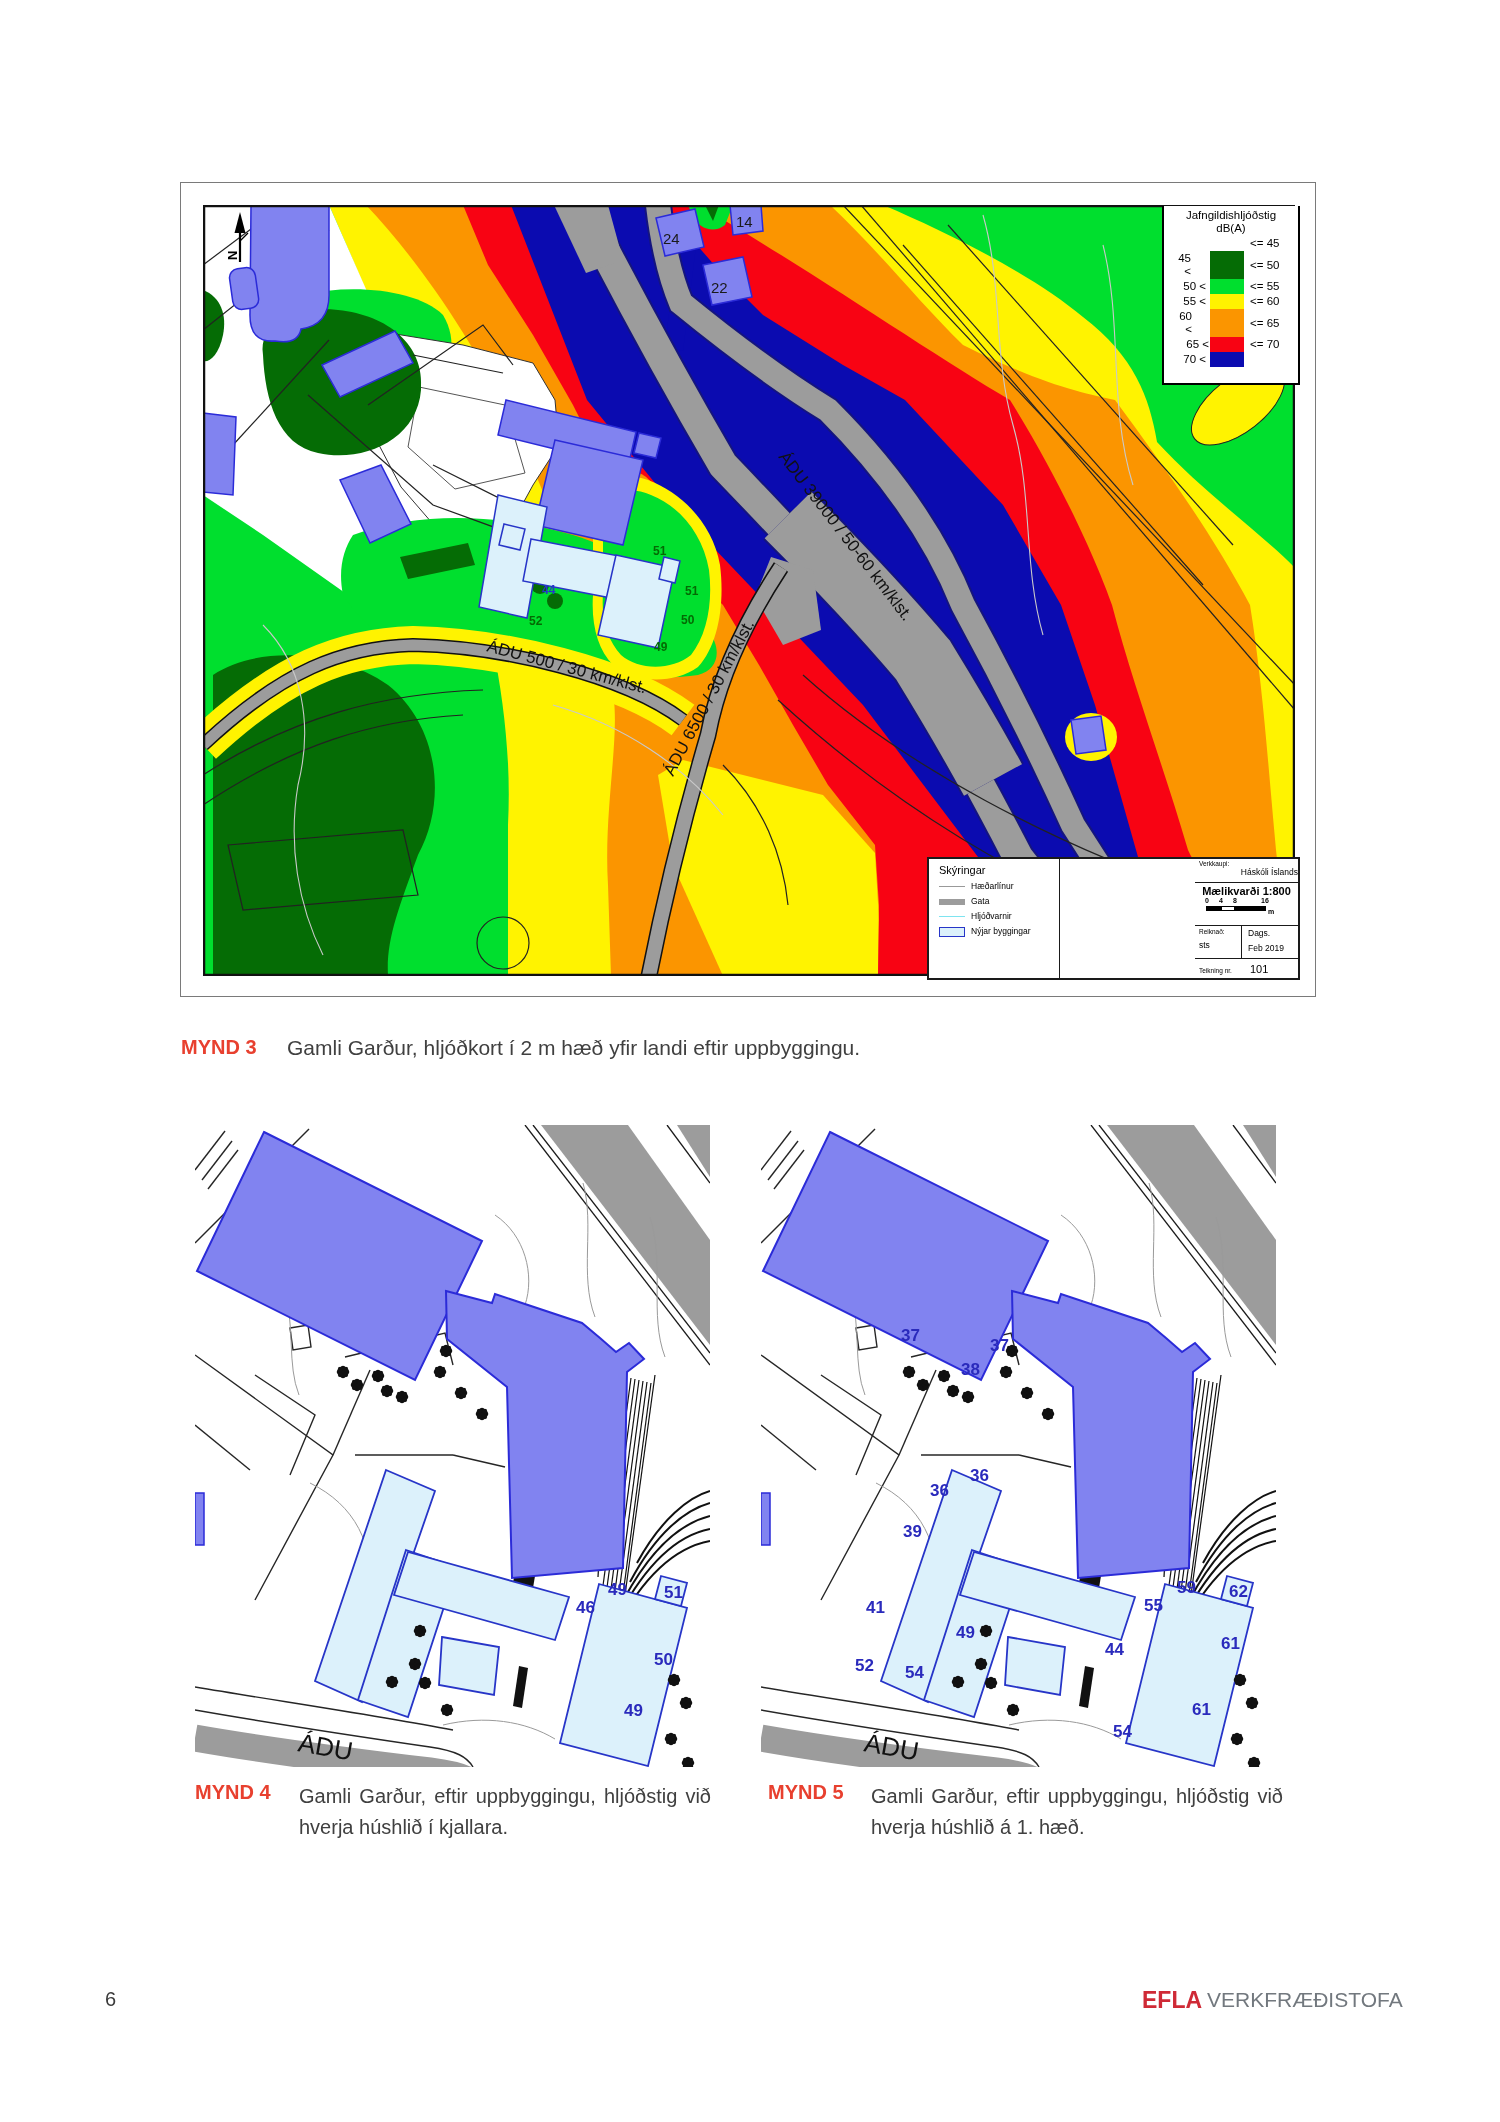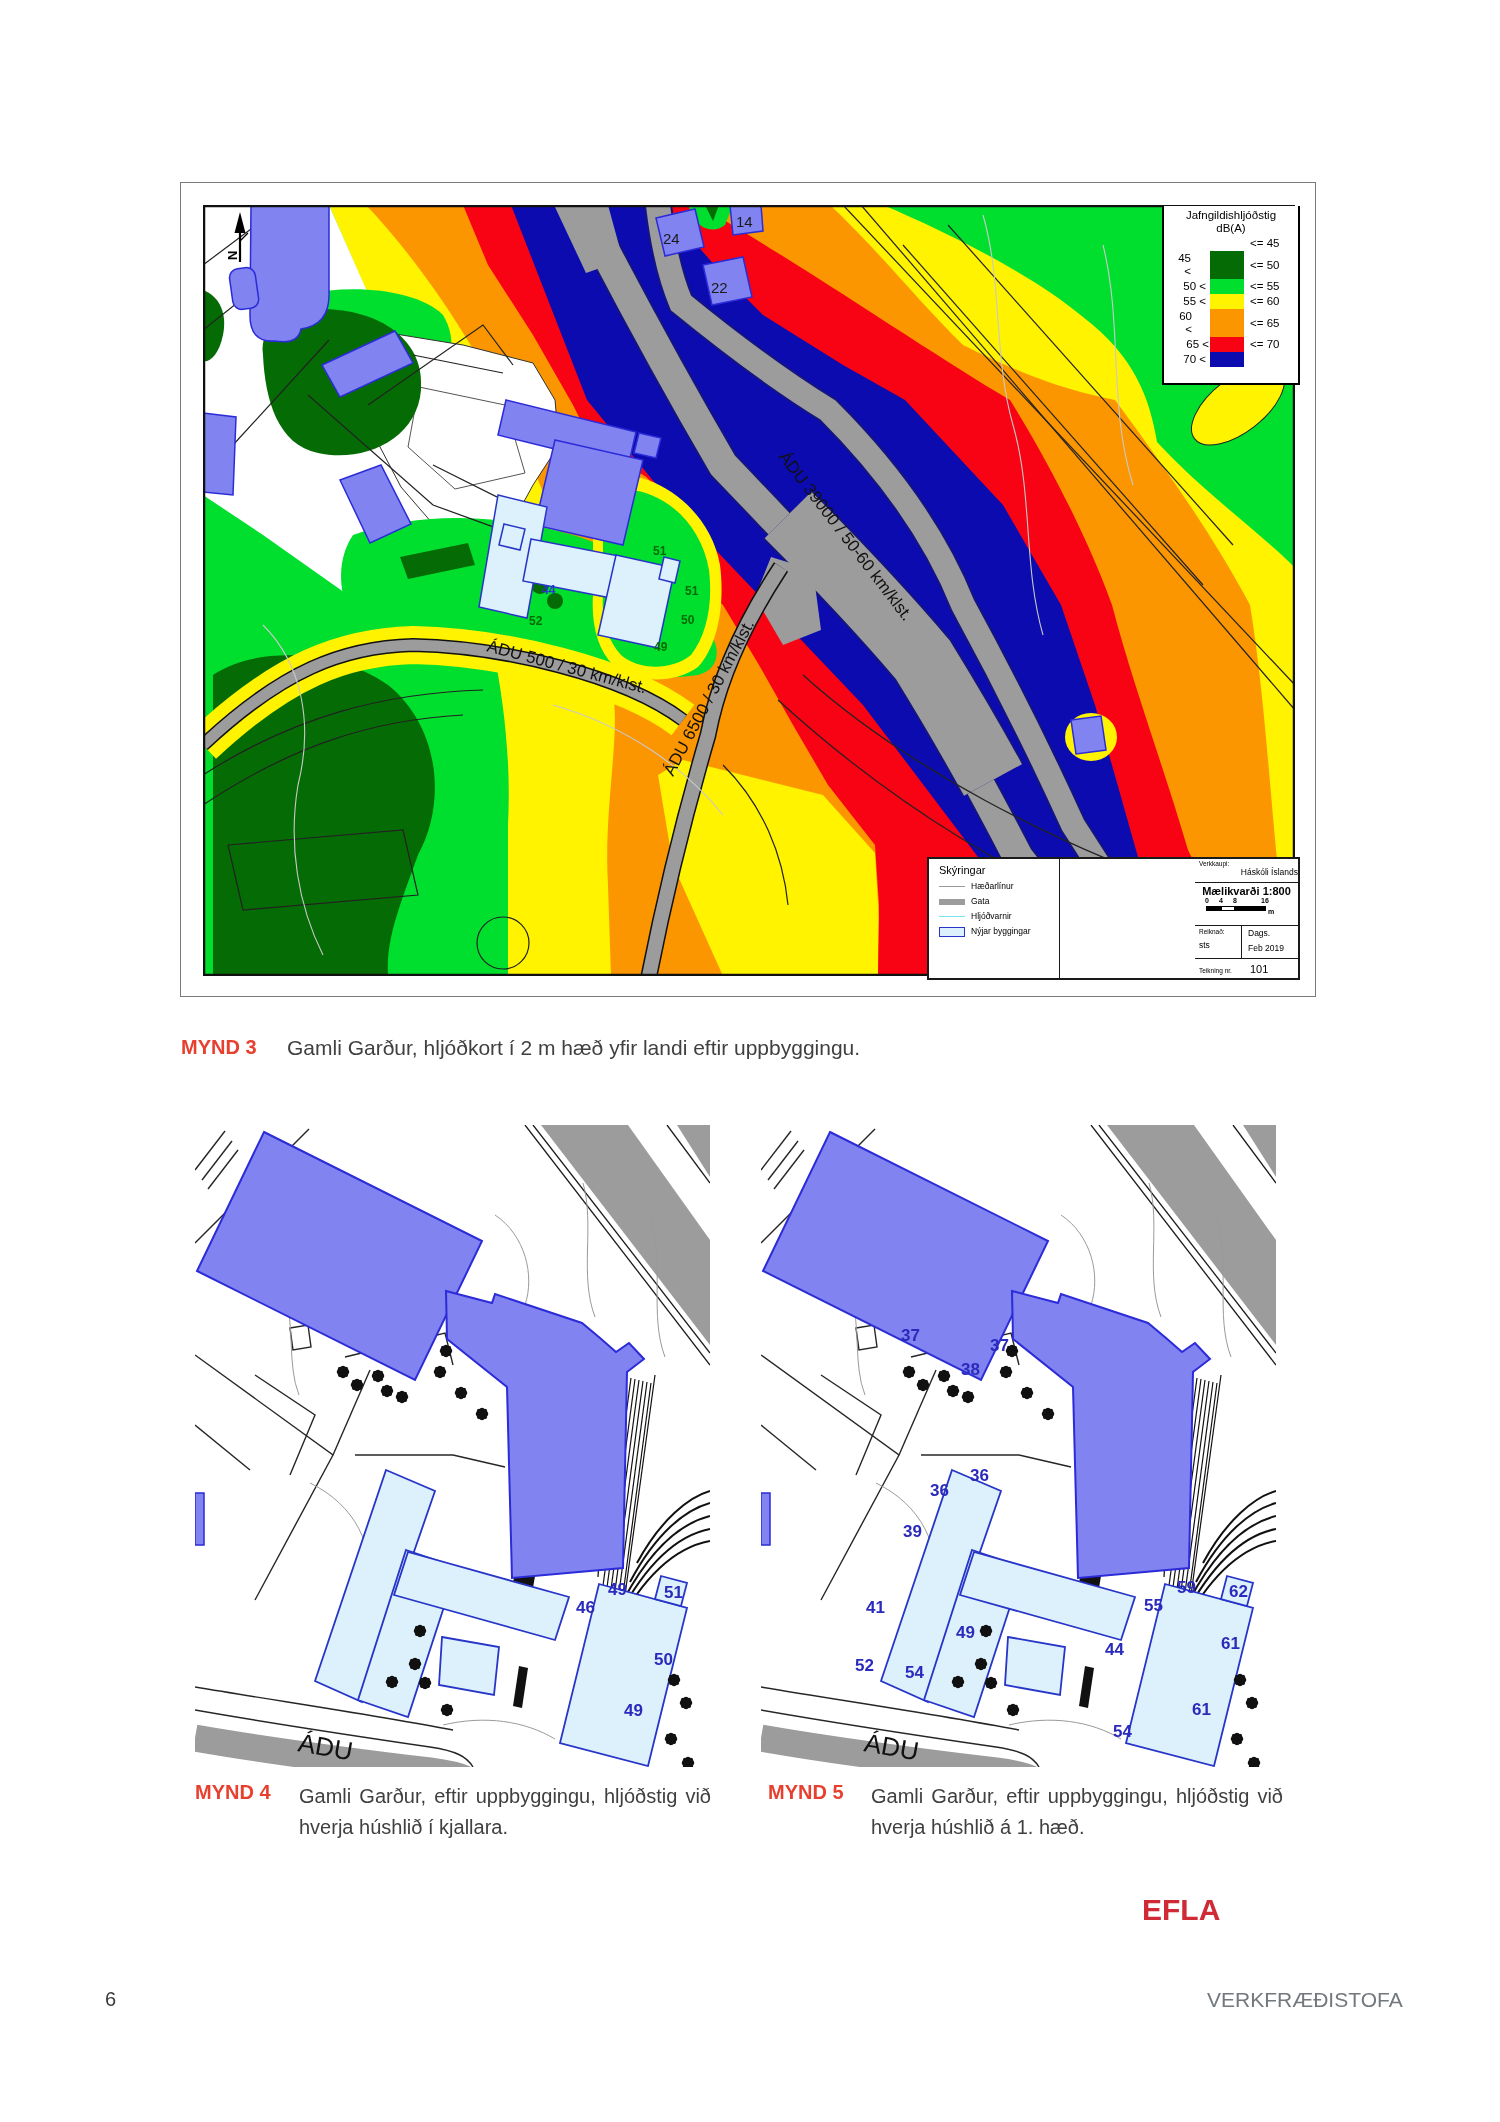--- a/index.html
+++ b/index.html
@@ -422,14 +422,14 @@
     <span class="cap-txt" style="text-align:justify;display:block;line-height:31px;">Gamli Garður, eftir uppbyggingu, hljóðstig við hverja húshlið í kjallara.</span>
   </div>
 
 <div class="abs" style="left:768px;top:1781px;"><span class="cap-red">MYND 5</span></div>
 <div class="abs" style="left:871px;top:1781px;width:412px;">
     <span class="cap-txt" style="text-align:justify;display:block;line-height:31px;">Gamli Garður, eftir uppbyggingu, hljóðstig við hverja húshlið á 1. hæð.</span>
   </div>
 
 <div class="abs" style="left:105px;top:1988px;color:#3c3c3c;font-size:20px;">6</div>
 
-<div class="abs" style="left:1142px;top:1893px;font-size:30px;font-weight:bold;color:#cf2a36;">EFLA</div>
+<div class="abs" style="left:1142px;top:1987px;font-size:23px;font-weight:bold;color:#cf2a36;">EFLA</div>
 <div class="abs" style="left:1207px;top:1988px;font-size:21px;color:#72787e;letter-spacing:0px;">VERKFRÆÐISTOFA</div>
 
 </body></html>

